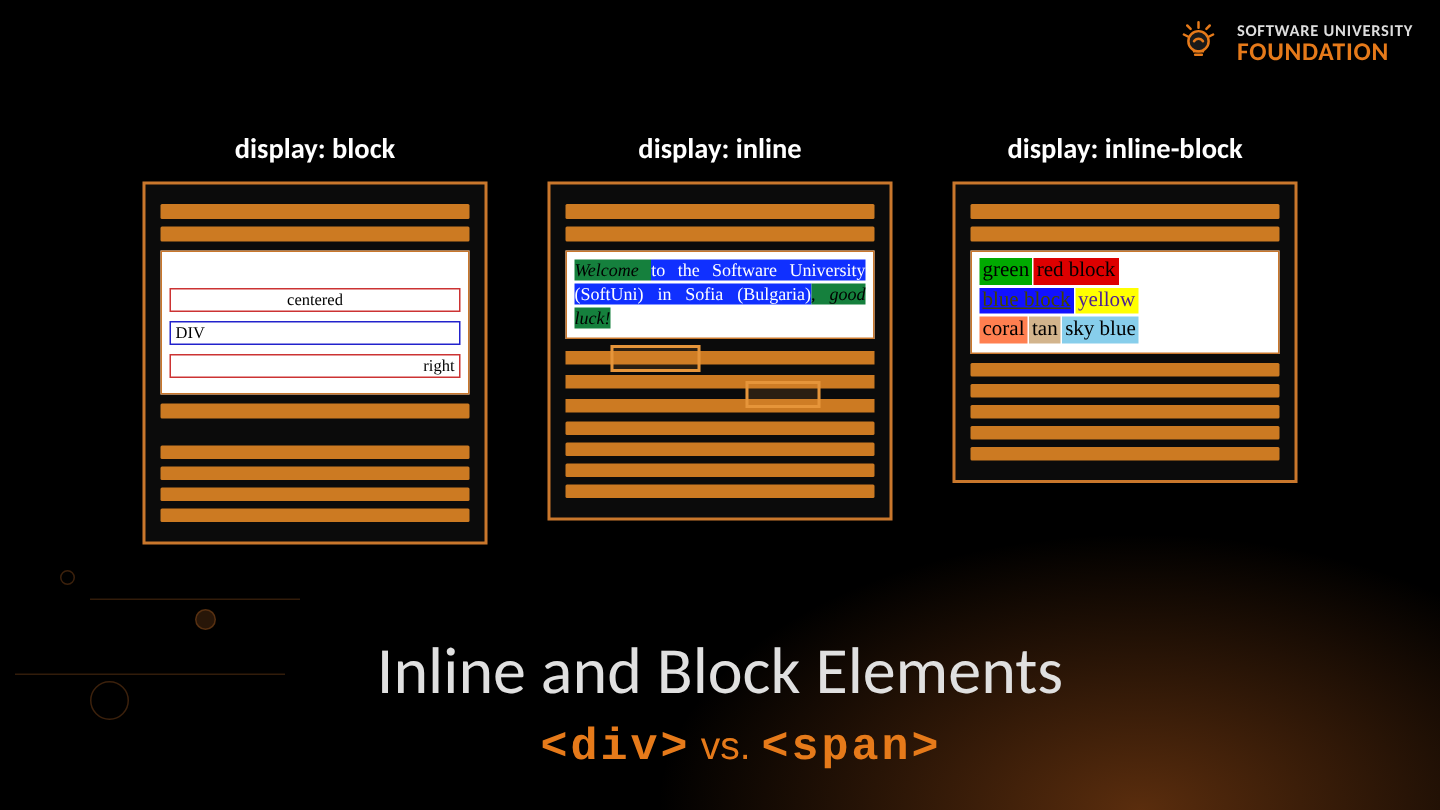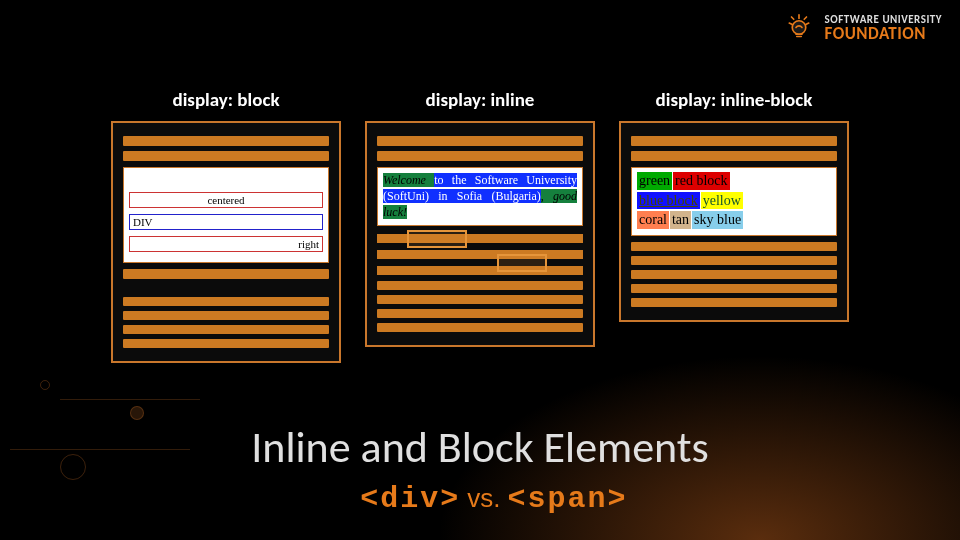--- a/index.html
+++ b/index.html
@@ -21,36 +21,36 @@
   .t1{width:180px;left:10px;bottom:90px;} .t2{width:140px;left:60px;bottom:140px;}
 
   
   .logo{position:absolute; right:18px; top:8px; display:flex; align-items:center; gap:8px;}
   .bulb svg{width:36px;height:36px;}
   .logo-text{line-height:1; color:#fff;}
   .logo-top{font-size:11px; letter-spacing:.5px; font-weight:600; color:#ddd;}
   .logo-bot{font-size:17px; font-weight:700; letter-spacing:.5px; color:#e67a1a;}
 
   
-  .cols{position:absolute; left:0; right:0; top:88px; display:flex; justify-content:center; gap:24px;}
+  .cols{position:absolute; left:0; right:0; top:88px; display:flex; justify-content:center; gap:40px;}
   .col{width:230px; text-align:center;}
   .col-head{color:#fff; font-weight:700; font-size:19px; margin-bottom:10px;}
   .panel{background:#0b0b0b; border:2px solid #c9772c; padding:8px 10px; text-align:left;}
   .bar{height:10px; background:#cc7a22; margin:5px 0; border-radius:1px;}
   .bar.thin{height:9px;}
   .inner{background:#fff; border:1px solid #c9772c; padding:4px 5px; margin:6px 0; font-family:"Times New Roman", serif; font-size:12px; color:#000;}
   
   .row-box{border:1px solid; padding:1px 3px; margin:6px 0; font-size:11px;}
   .rb1{border-color:#c33; text-align:center;margin-top:20px;} .rb2{border-color:#22c; text-align:left;} .rb3{border-color:#c33; text-align:right;}
   
   .inline-demo{line-height:1.35; text-align:justify;}
   .sp-blue{background:#1030ff;color:#fff;} .sp-wht{background:#15803d;color:#000;font-style:italic;}
   
   .ib{display:inline-block; padding:0 2px; margin:0 1px 2px 0; font-size:14px; line-height:1.25;}
-  .g{background:#0a0;color:#000;} .r{background:#d00;color:#000;} .b{background:#11f;color:#440;text-decoration:underline;} .y{background:#ff0;color:#14532d;} .co{background:#ff7f50;color:#000;} .tn{background:#d2b48c;color:#000;} .sb{background:#87ceeb;color:#000;}
+  .g{background:#0a0;color:#000;} .r{background:#d00;color:#000;} .b{background:#11f;color:#440;text-decoration:underline;} .y{background:#ff0;color:#4c1d95;} .co{background:#ff7f50;color:#000;} .tn{background:#d2b48c;color:#000;} .sb{background:#87ceeb;color:#000;}
   
   .schem{position:relative; height:44px; margin-top:4px;}
   .schem .line{position:absolute; left:0; right:0; height:9px; background:#cc7a22;}
   .schem .l1{top:2px;} .schem .l2{top:18px;} .schem .l3{top:34px;}
   .schem .box{position:absolute; border:2px solid #e6953a; background:rgba(230,149,58,.15); height:18px;}
   .schem .b1{top:-2px; left:30px; width:60px;}
   .schem .b2{top:22px; left:120px; width:50px;}
 
   
   .title{position:absolute; left:0; right:0; top:420px; text-align:center; font-weight:400; font-size:44px; color:#e0e0e0;}

